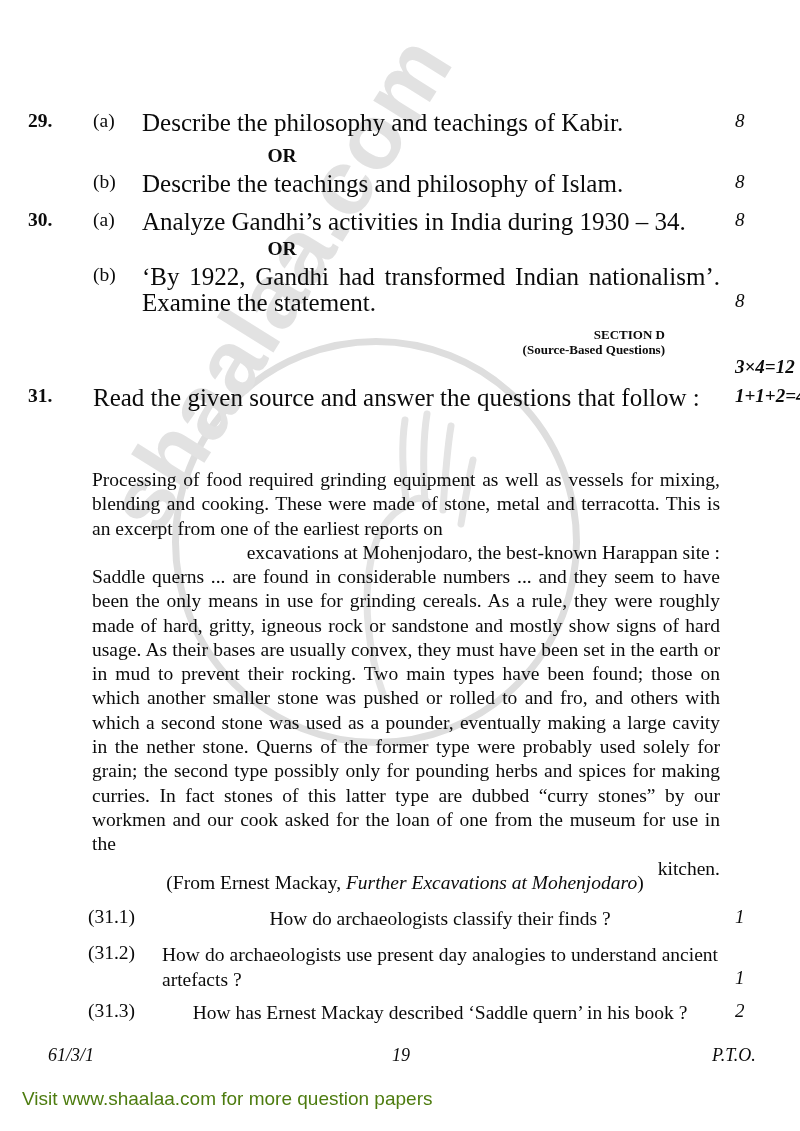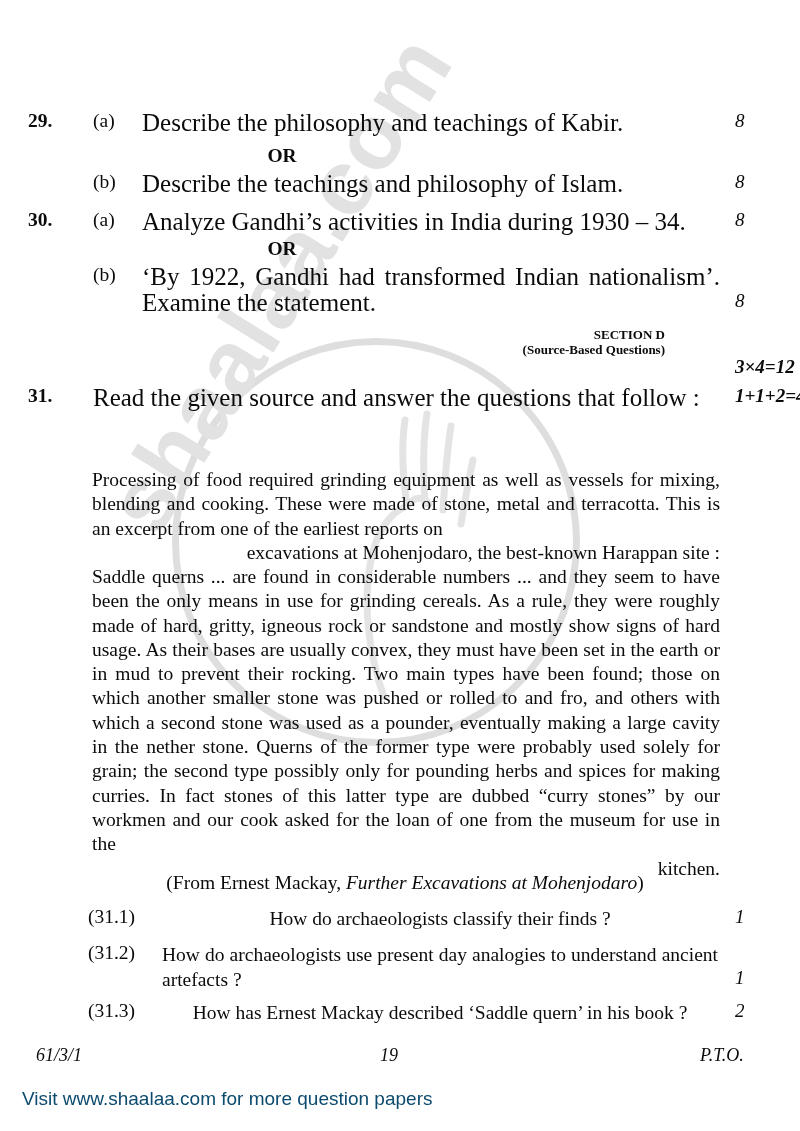--- a/index.html
+++ b/index.html
@@ -160,32 +160,33 @@
     text-justify: inter-word;
   }
   .subtext.nojust { text-align: center; }
 
   
   .footer-left, .footer-center, .footer-right {
     position: absolute;
     top: 1045px;
     font-style: italic;
     font-size: 18px;
+    margin-left: 12px;
   }
   .footer-left  { left: 36px; }
   .footer-center{ left: 380px; }
   .footer-right { left: 700px; }
 
   .site-note {
     position: absolute;
     left: 22px;
     top: 1088px;
     font-family: "Liberation Sans", "DejaVu Sans", sans-serif;
     font-size: 19px;
-    color: #0c4a6e;
+    color: #4d7c0f;
   }
 </style>
 </head>
 <body>
 
 <div id="watermark">
   <div class="wm-circle"></div>
   <svg class="wm-hand" viewBox="0 0 150 300">
     <g fill="none" stroke="#e4e4e4" stroke-width="7" stroke-linecap="round">
       <path d="M40,300 C22,250 18,200 26,160 C32,130 46,112 62,106"></path>

